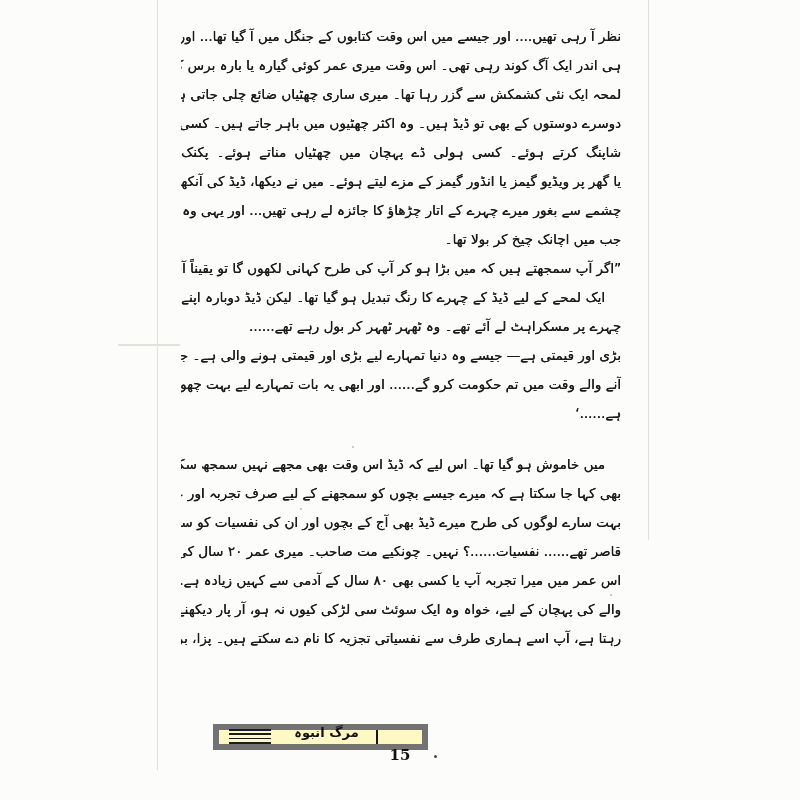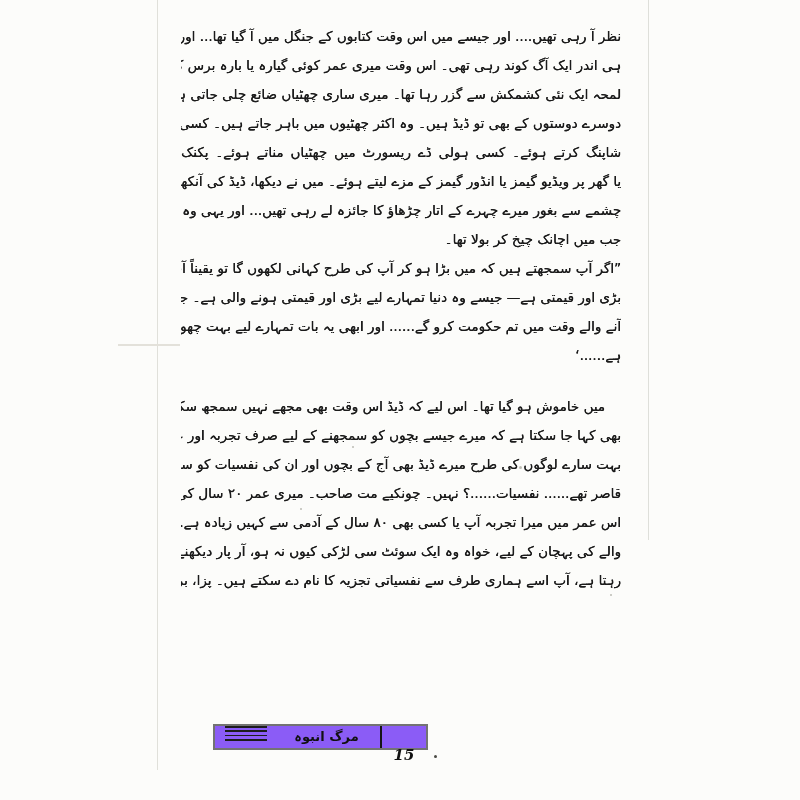--- a/index.html
+++ b/index.html
@@ -33,41 +33,41 @@
     white-space:nowrap;
     text-shadow:0.3px 0 0 currentColor; 
   }
   .line.short{text-align:center;text-align-last:start;white-space:normal;}
   .line.indent-sm{padding-right:10px;}
   .line.indent{padding-right:16px;}
 
   
   .footer-box{
     position:absolute;left:213px;top:724px;width:215px;height:26px;
-    box-sizing:border-box;border:2px solid #737373;
-    display:flex;align-items:flex-start;background:#8b5cf6;
+    box-sizing:border-box;border:6px solid #737373;
+    display:flex;align-items:flex-end;background:#fef9c3;
   }
   .rules-icon{
     width:42px;height:15px;margin-left:10px;margin-right:6px;flex:0 0 auto;
     background:repeating-linear-gradient(to bottom,#1c1c1c 0 1.6px,transparent 1.6px 4.3px);
   }
   .footer-title{
     flex:1;text-align:center;direction:rtl;
     font-weight:bold;font-size:13px;color:#111;
     line-height:22px;white-space:nowrap;overflow:hidden;
   }
   .pagenum-cell{
     flex:0 0 auto;width:44px;align-self:stretch;
     border-left:2px solid #151515;
     display:flex;align-items:center;justify-content:center;
     direction:ltr;
   }
   .pagenum{
     font-family:"DejaVu Serif", serif;
-    font-style:italic;font-weight:bold;font-size:15px;color:#111;margin-top:36px;
+    font-weight:bold;font-size:15px;color:#111;margin-top:36px;
   }
 </style>
 </head>
 <body>
 
 <div class="scan-page">
 
   <div class="edge-line edge-left"></div>
   <div class="edge-line edge-right"></div>
   <div class="scratch" style="left:118px;top:344px;width:62px;height:2px;"></div>
@@ -77,30 +77,34 @@
   <div class="speck" style="left:352px;top:446px;width:2px;height:2px;"></div>
   <div class="speck" style="left:300px;top:508px;width:2px;height:2px;"></div>
 
   <div class="textblock">
 
     <div class="para">
       <div class="line">نظر آ رہی تھیں.... اور جیسے میں اس وقت کتابوں کے جنگل میں آ گیا تھا... اور میرے اندر</div>
       <div class="line">ہی اندر ایک آگ کوند رہی تھی۔ اس وقت میری عمر کوئی گیارہ یا بارہ برس کی ہوگی۔ میں ہر</div>
       <div class="line">لمحہ ایک نئی کشمکش سے گزر رہا تھا۔ میری ساری چھٹیاں ضائع چلی جاتی ہیں۔ آخر میرے</div>
       <div class="line">دوسرے دوستوں کے بھی تو ڈیڈ ہیں۔ وہ اکثر چھٹیوں میں باہر جاتے ہیں۔ کسی مال میں</div>
-      <div class="line">شاپنگ کرتے ہوئے۔ کسی ہولی ڈے ریسورٹ میں چھٹیاں مناتے ہوئے۔ پکنک</div>
+      <div class="line">شاپنگ کرتے ہوئے۔ کسی ہولی ڈے پہچان میں چھٹیاں مناتے ہوئے۔ پکنک</div>
       <div class="line">یا گھر پر ویڈیو گیمز یا انڈور گیمز کے مزے لیتے ہوئے۔ میں نے دیکھا، ڈیڈ کی آنکھیں</div>
       <div class="line">چشمے سے بغور میرے چہرے کے اتار چڑھاؤ کا جائزہ لے رہی تھیں... اور یہی وہ لمحہ تھا،</div>
       <div class="line short">جب میں اچانک چیخ کر بولا تھا۔</div>
     </div>
 
     <div class="para">
       <div class="line">”اگر آپ سمجھتے ہیں کہ میں بڑا ہو کر آپ کی طرح کہانی لکھوں گا تو یقیناً آپ غلط</div>
     </div>
 
+    <div class="para">
+      <div class="line indent">ایک لمحے کے لیے ڈیڈ کے چہرے کا رنگ تبدیل ہو گیا تھا۔ لیکن ڈیڈ دوبارہ اپنے</div>
+      <div class="line short">چہرے پر مسکراہٹ لے آئے تھے۔ وہ ٹھہر ٹھہر کر بول رہے تھے......</div>
+    </div>
 
     <div class="para">
       <div class="line">بڑی اور قیمتی ہے— جیسے وہ دنیا تمہارے لیے بڑی اور قیمتی ہونے والی ہے۔ جس دنیا پر</div>
       <div class="line">آنے والے وقت میں تم حکومت کرو گے...... اور ابھی یہ بات تمہارے لیے بہت چھوٹی</div>
       <div class="line short">ہے......‘</div>
     </div>
 
     <div class="para gap-before">
       <div class="line indent">میں خاموش ہو گیا تھا۔ اس لیے کہ ڈیڈ اس وقت بھی مجھے نہیں سمجھ سکے تھے۔ یا یہ</div>
       <div class="line">بھی کہا جا سکتا ہے کہ میرے جیسے بچوں کو سمجھنے کے لیے صرف تجربہ اور عمر کافی نہیں ہے۔</div>

